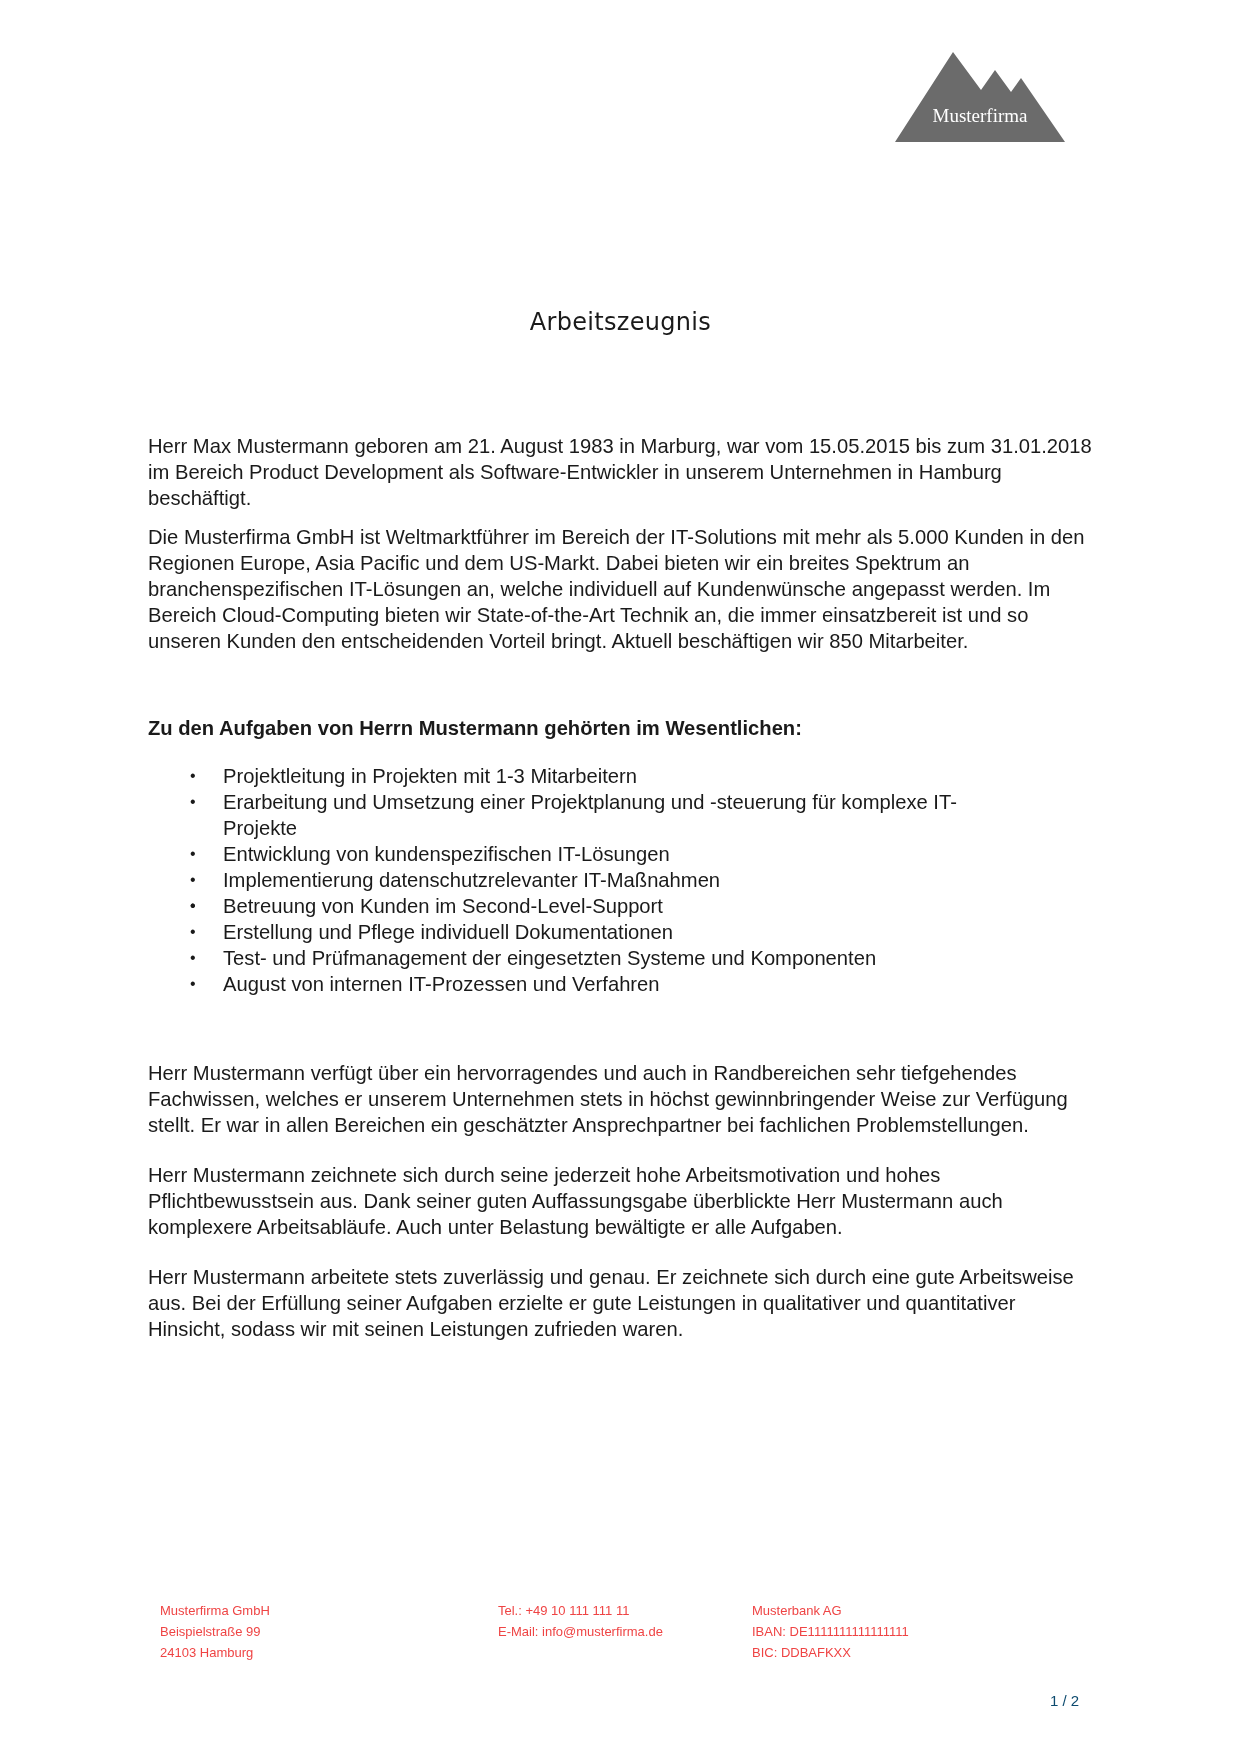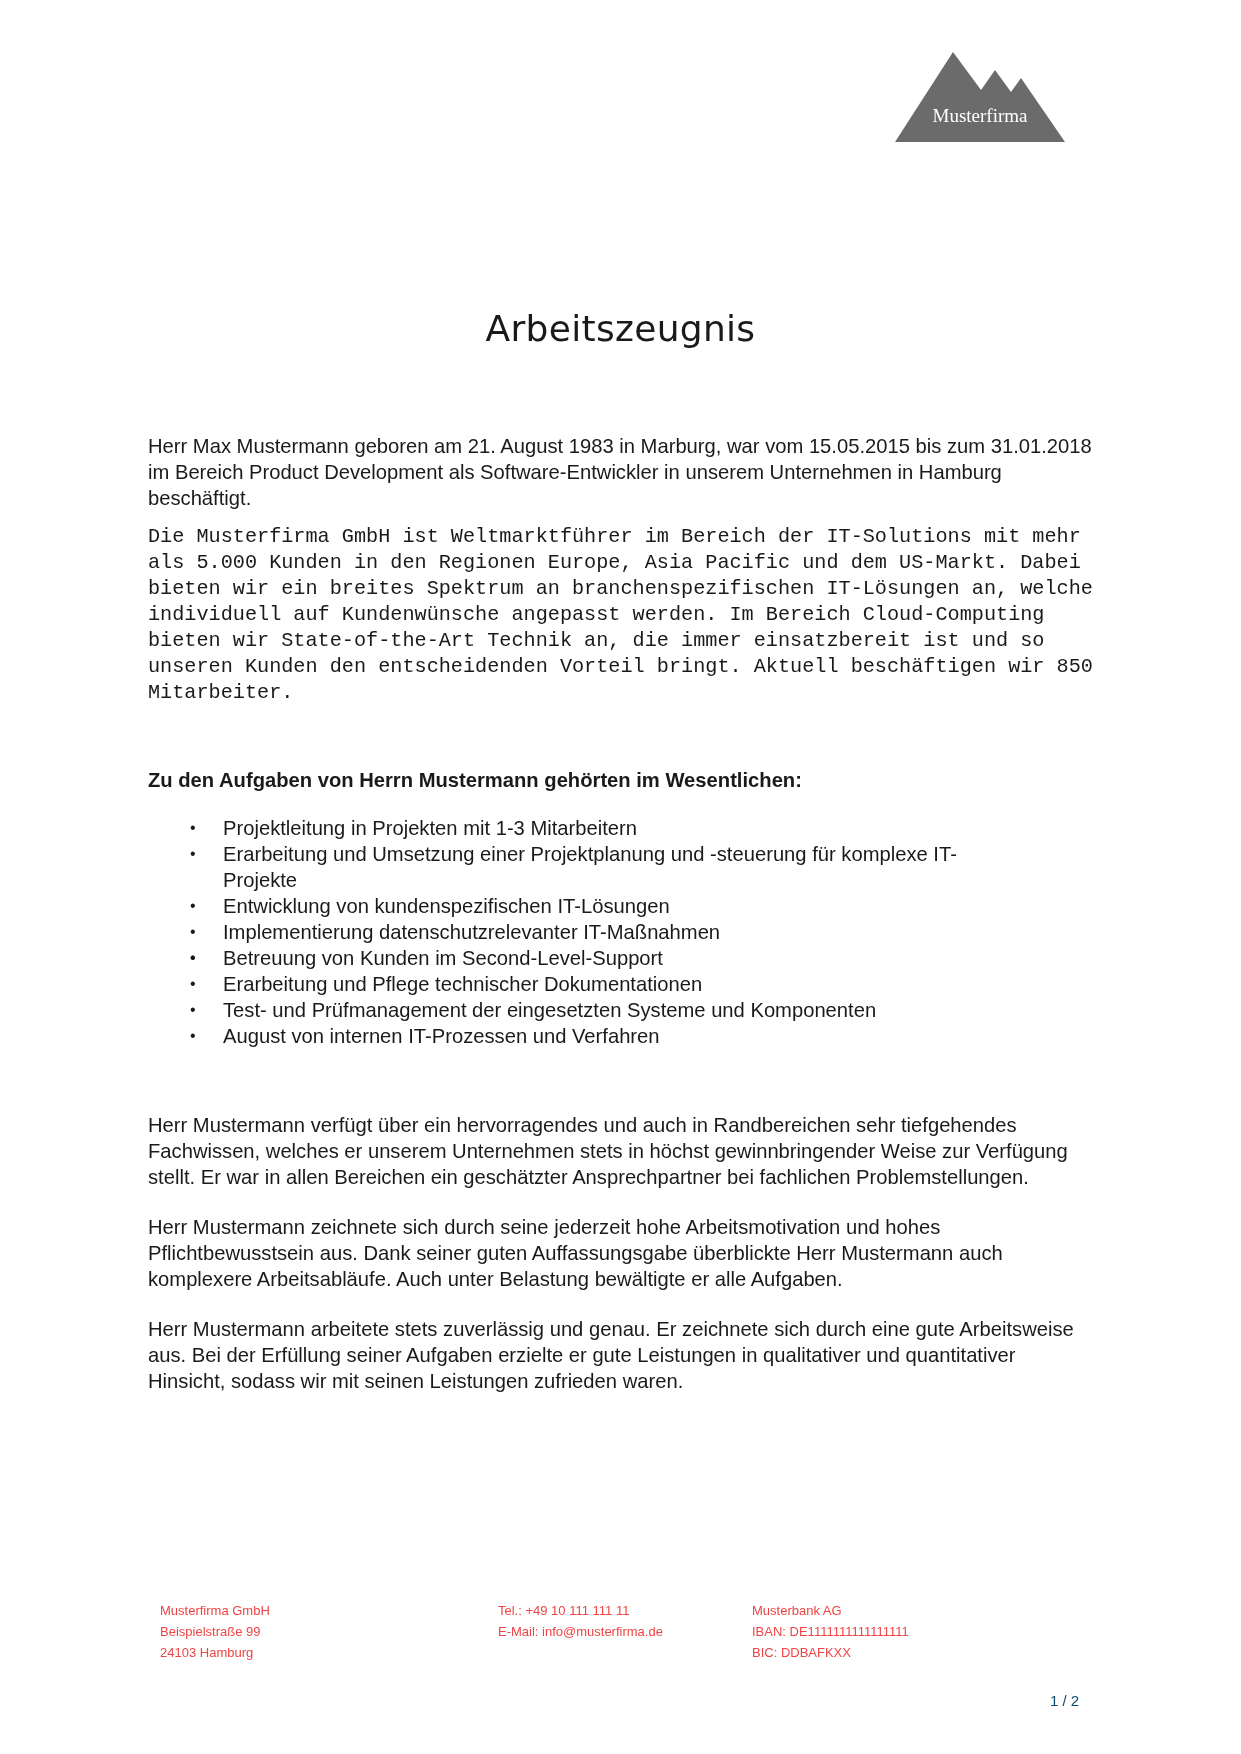--- a/index.html
+++ b/index.html
@@ -3,25 +3,25 @@
 <meta charset="utf-8">
 <style>
   html, body { margin: 0; padding: 0; background: #ffffff; }
   body { width: 1241px; height: 1754px; position: relative; overflow: hidden;
          font-family: "Liberation Sans", sans-serif; color: #1a1a1a; }
   .logo { position: absolute; left: 895px; top: 50px; width: 170px; height: 92px; }
   .logo svg { display: block; width: 170px; height: 92px; }
   .logo-text { position: absolute; left: 0; width: 170px; top: 55px; text-align: center;
                color: #ffffff; font-size: 19px; font-family: Liberation Serif, serif; }
   .title { position: absolute; left: 0; width: 1241px; top: 308px; text-align: center;
-           font-size: 36px; font-family: "DejaVu Sans", sans-serif; color: #1a1a1a; letter-spacing: 0.3px; }
+           font-size: 24px; font-family: "DejaVu Sans", sans-serif; color: #1a1a1a; letter-spacing: 0.3px; }
   .body { position: absolute; left: 148px; width: 945px; top: 433px; font-size: 20.2px; line-height: 26px; }
   .body p { margin: 0; }
   .p1 { margin-bottom: 13px !important; }
-  .p2 { margin-bottom: 61px !important; font-family: Liberation Mono, monospace; }
+  .p2 { margin-bottom: 61px !important; }
   .intro { margin-bottom: 22px !important; font-weight: bold; }
   ul.tasks { margin: 0 0 63px 0; padding: 0 0 0 75px; list-style: none; }
   ul.tasks li { position: relative; line-height: 26px; padding-left: 0; width: 760px; }
   ul.tasks li .bullet { position: absolute; left: -33px; top: 0; font-size: 16px; }
   .p3, .p4, .p5 { margin-bottom: 24px !important; }
   .footer { position: absolute; top: 1600px; font-size: 13px; line-height: 21px; color: #ef4444; }
   .f1 { left: 160px; } .f2 { left: 498px; } .f3 { left: 752px; }
   .pagenum { position: absolute; left: 1050px; top: 1692px; font-size: 15px; color: #0c4a6e; }
 </style>
 </head>
@@ -40,21 +40,21 @@
   <p class="p1">Herr Max Mustermann geboren am 21. August 1983 in Marburg, war vom 15.05.2015 bis zum 31.01.2018 im Bereich Product Development als Software-Entwickler in unserem Unternehmen in Hamburg beschäftigt.</p>
   <p class="p2">Die Musterfirma GmbH ist Weltmarktführer im Bereich der IT-Solutions mit mehr als 5.000 Kunden in den Regionen Europe, Asia Pacific und dem US-Markt. Dabei bieten wir ein breites Spektrum an branchenspezifischen IT-Lösungen an, welche individuell auf Kundenwünsche angepasst werden. Im Bereich Cloud-Computing bieten wir State-of-the-Art Technik an, die immer einsatzbereit ist und so unseren Kunden den entscheidenden Vorteil bringt. Aktuell beschäftigen wir 850 Mitarbeiter.</p>
   <p class="intro">Zu den Aufgaben von Herrn Mustermann gehörten im Wesentlichen:</p>
   <ul class="tasks">
     <li><span class="bullet">•</span><span>Projektleitung in Projekten mit 1-3 Mitarbeitern</span></li>
     <li><span class="bullet">•</span><span>Erarbeitung und Umsetzung einer Projektplanung und -steuerung für komplexe IT-Projekte</span></li>
     <li><span class="bullet">•</span><span>Entwicklung von kundenspezifischen IT-Lösungen</span></li>
     <li><span class="bullet">•</span><span>Implementierung datenschutzrelevanter IT-Maßnahmen</span></li>
     <li><span class="bullet">•</span></li>
     <li><span class="bullet">•</span><span>Betreuung von Kunden im Second-Level-Support</span></li>
-    <li><span class="bullet">•</span><span>Erarbeitung und Pflege technischer Dokumentationen</span></li>
+    <li><span class="bullet">•</span><span>Erstellung und Pflege individuell Dokumentationen</span></li>
     <li><span class="bullet">•</span><span>Test- und Prüfmanagement der eingesetzten Systeme und Komponenten</span></li>
     <li><span class="bullet">•</span><span>August von internen IT-Prozessen und Verfahren</span></li>
   </ul>
   <p class="p3">Herr Mustermann verfügt über ein hervorragendes und auch in Randbereichen sehr tiefgehendes Fachwissen, welches er unserem Unternehmen stets in höchst gewinnbringender Weise zur Verfügung stellt. Er war in allen Bereichen ein geschätzter Ansprechpartner bei fachlichen Problemstellungen.</p>
   <p class="p4">Herr Mustermann zeichnete sich durch seine jederzeit hohe Arbeitsmotivation und hohes Pflichtbewusstsein aus. Dank seiner guten Auffassungsgabe überblickte Herr Mustermann auch komplexere Arbeitsabläufe. Auch unter Belastung bewältigte er alle Aufgaben.</p>
   <p class="p5">Herr Mustermann arbeitete stets zuverlässig und genau. Er zeichnete sich durch eine gute Arbeitsweise aus. Bei der Erfüllung seiner Aufgaben erzielte er gute Leistungen in qualitativer und quantitativer Hinsicht, sodass wir mit seinen Leistungen zufrieden waren.</p>
 </div>
 
 <div class="footer f1">
   <div>Musterfirma GmbH</div>

